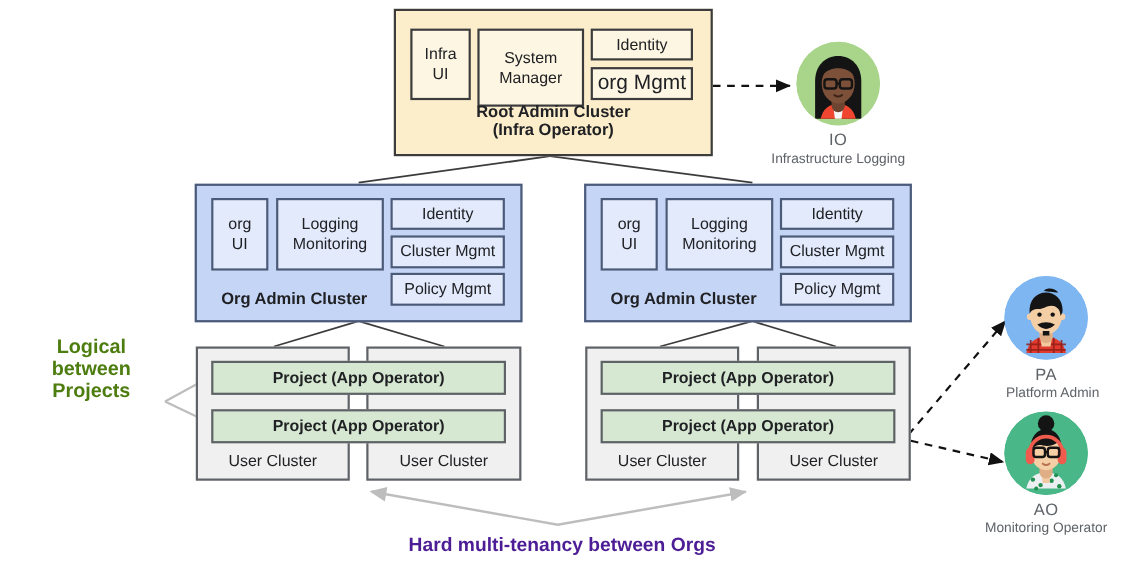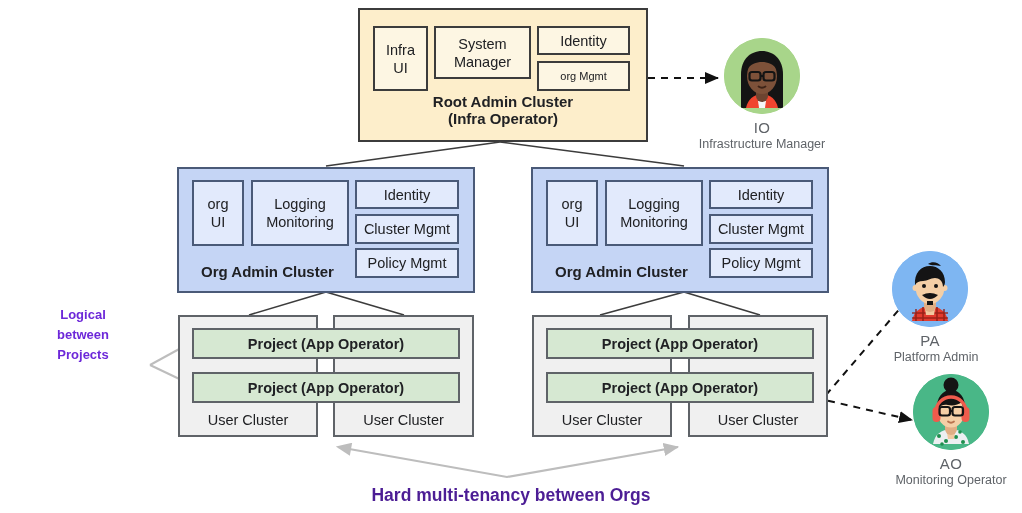--- a/index.html
+++ b/index.html
@@ -19,21 +19,21 @@
 
   .lbl{position:absolute;box-sizing:border-box;display:flex;align-items:center;justify-content:center;text-align:right;}
   .bold{font-weight:bold;}
 
   
   .avatar-wrap{position:absolute;display:flex;flex-direction:column;align-items:center;}
   .avatar{border-radius:50%;overflow:hidden;position:relative;}
   .av-code{font-size:15px;color:#5f6368;margin-top:5px;letter-spacing:.4px;}
   .av-name{font-size:12.5px;color:#5f6368;margin-top:1px;}
 
-  .side-note{position:absolute;font-weight:bold;font-size:13px;line-height:20px;text-align:center;color:#6d28d9;}
+  .side-note{position:absolute;font-weight:bold;font-size:18px;line-height:20px;text-align:center;color:#4d7c0f;}
   .bottom-note{position:absolute;font-weight:bold;font-size:17.5px;color:#4c1d95;text-align:center;width:100%;}
 </style>
 </head>
 <body>
 
 <div class="canvas">
 
   <svg class="lines" viewBox="0 0 1022 513">
     <defs>
       <marker id="arrowDark" markerWidth="8" markerHeight="8" refX="6.5" refY="3" orient="auto">
@@ -80,30 +80,30 @@
     </g>
   </svg>
 
   <div class="box root-cluster" style="left:358px;top:8px;width:290px;height:134px;"></div>
 
   <div class="box chip-cream" style="left:373px;top:26px;width:55px;height:65px;flex-direction:column;font-size:14.5px;line-height:18px;">
     <span style="white-space:pre-line;">Infra
 UI</span>
   </div>
 
-  <div class="box chip-cream" style="left:434px;top:26px;width:97px;height:53px;flex-direction:column;font-size:14.5px;line-height:18px;">
+  <div class="box chip-cream" style="left:434px;top:26px;width:97px;height:71px;flex-direction:column;font-size:14.5px;line-height:18px;">
     <span style="white-space:pre-line;">System
 Manager</span>
   </div>
 
   <div class="box chip-cream" style="left:537px;top:26px;width:93px;height:29px;font-size:14.5px;">
     <span>Identity</span>
   </div>
 
-  <div class="box chip-cream" style="left:537px;top:61px;width:93px;height:30px;font-size:11px;">
+  <div class="box chip-cream" style="left:537px;top:61px;width:93px;height:30px;font-size:19px;">
     <span>org Mgmt</span>
   </div>
 
   <div class="lbl bold" style="left:358px;top:93px;width:290px;height:17px;font-size:15px;">
     <span>Root Admin Cluster</span>
   </div>
   <div class="lbl bold" style="left:358px;top:110px;width:290px;height:17px;font-size:15px;">
     <span>(Infra Operator)</span>
   </div>
 
@@ -222,24 +222,24 @@
         <g fill="none" stroke="#141414" stroke-width="2.2">
           <rect x="25.5" y="34" width="11" height="8.5" rx="2.5"></rect>
           <rect x="39.5" y="34" width="11" height="8.5" rx="2.5"></rect>
           <path d="M36.5 38h3"></path>
         </g>
 
         <path d="M34.5 48.5q3.5 2.5 7 0" stroke="#3d2317" stroke-width="1.8" fill="none" stroke-linecap="round"></path>
       </svg>
     </div>
     <div class="av-code">IO</div>
-    <div class="av-name" style="white-space:nowrap;">Infrastructure Manager</div>
-  </div>
-
-  <div class="avatar-wrap" style="left:892px;top:251px;width:76px;">
+    <div class="av-name" style="white-space:nowrap;">Infrastructure Logging</div>
+  </div>
+
+  <div class="avatar-wrap" style="left:913px;top:251px;width:76px;">
     <div class="avatar" style="width:76px;height:76px;background:#7eb6f2;">
       <svg viewBox="0 0 76 76" width="76" height="76">
         <circle cx="38" cy="38" r="38" fill="#7eb6f2"></circle>
 
         <path d="M20 70c2-10 8-14 18-15 10 1 16 5 18 15z" fill="#e23b2e"></path>
         <g stroke="#8f1f17" stroke-width="1.6" opacity=".85">
           <path d="M24 58v12M31 56v14M45 56v14M52 58v12"></path>
           <path d="M20 62h36M20 67h36"></path>
         </g>
         <path d="M32 52h12l-2 12h-8z" fill="#f2c9a0"></path>

